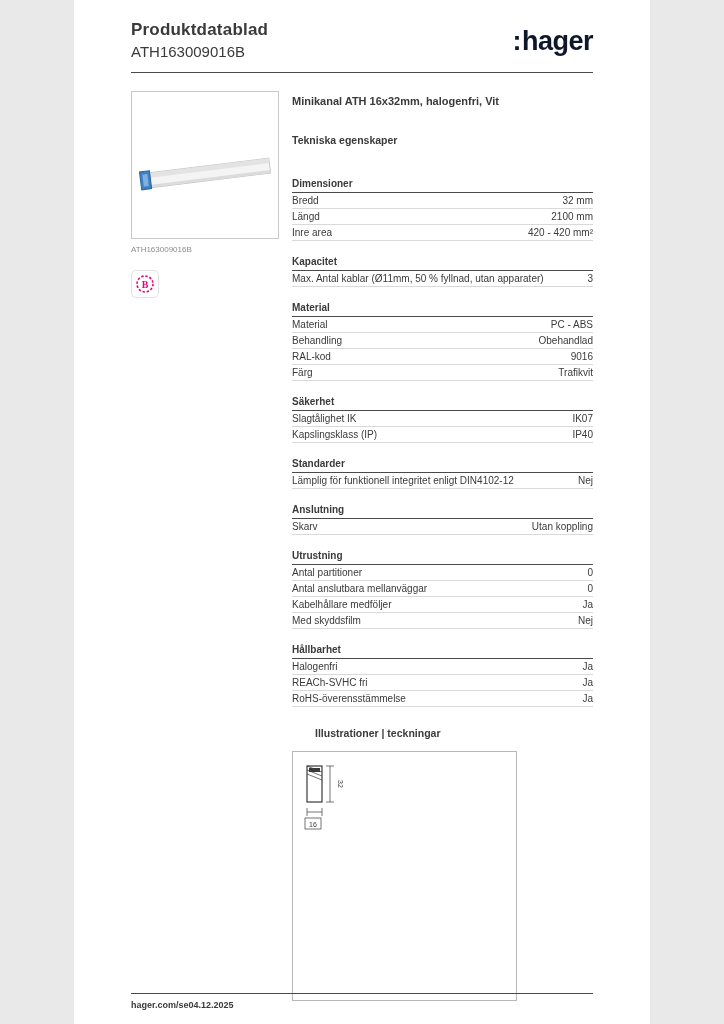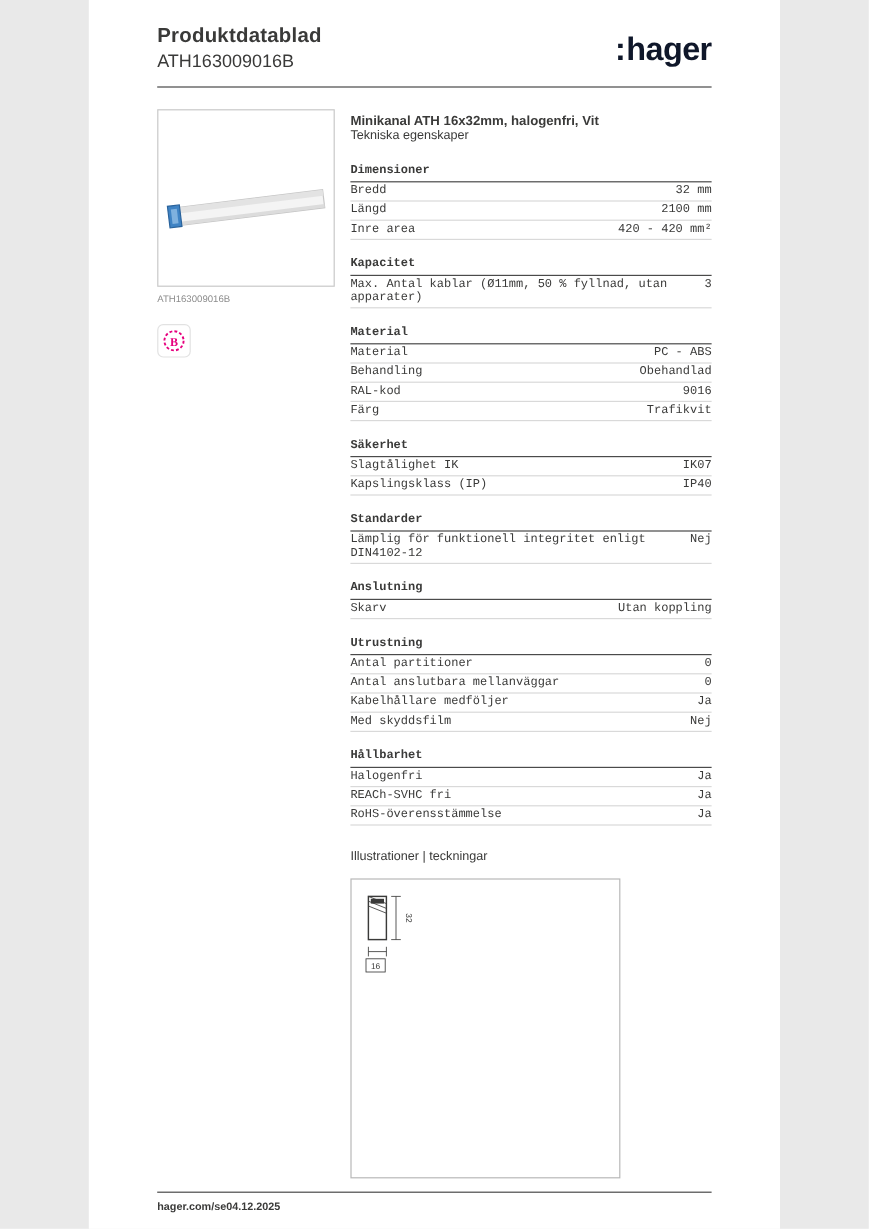--- a/index.html
+++ b/index.html
@@ -30,37 +30,37 @@
   }
   .image-caption { font-size: 8px; color: #8c8c8c; margin-top: 6px; }
   .cert-badge {
     width: 28px; height: 28px; margin-top: 16px; border: 1px solid #e2e2e2;
     border-radius: 5px; display: flex; align-items: center; justify-content: center;
     background: #fff;
   }
 
   
   .product-name { font-size: 11px; font-weight: bold; margin-top: 4px; }
-  .tech-header { font-size: 10.5px; font-weight: normal; }
-  #sections { margin-top: 14px; font-family: Liberation Mono, monospace; }
+  .tech-header { font-size: 10.5px; font-weight: bold; margin-top: 27px; }
+  #sections { margin-top: 28px; }
   .spec-section { margin-bottom: 11px; }
   .section-title {
     font-size: 10px; font-weight: bold; padding: 4px 0 3px 0;
     border-bottom: 1px solid #4a4a4a;
   }
   .spec-row {
     display: flex; justify-content: space-between; align-items: baseline;
     font-size: 10px; line-height: 11px; padding: 2px 0 2px 0;
     border-bottom: 1px solid #d9d9d9;
   }
   .row-label { text-align: left; padding-right: 10px; }
   .row-value { text-align: right; white-space: nowrap; }
 
   
-  .illus-title { font-size: 10.5px; font-weight: normal; margin-top: 20px; }
+  .illus-title { font-size: 10.5px; font-weight: bold; margin-top: 20px; margin-left: 23px; }
   .illus-box {
     width: 225px; height: 250px; border: 1px solid #b8b8b8; margin-top: 12px;
     background: #fff; padding: 6px;
   }
 
   
   .footer {
     position: absolute; left: 57px; right: 57px; bottom: 14px;
     border-top: 1px solid #4a4a4a; padding-top: 6px;
     display: flex; justify-content: flex-start; align-items: baseline;

